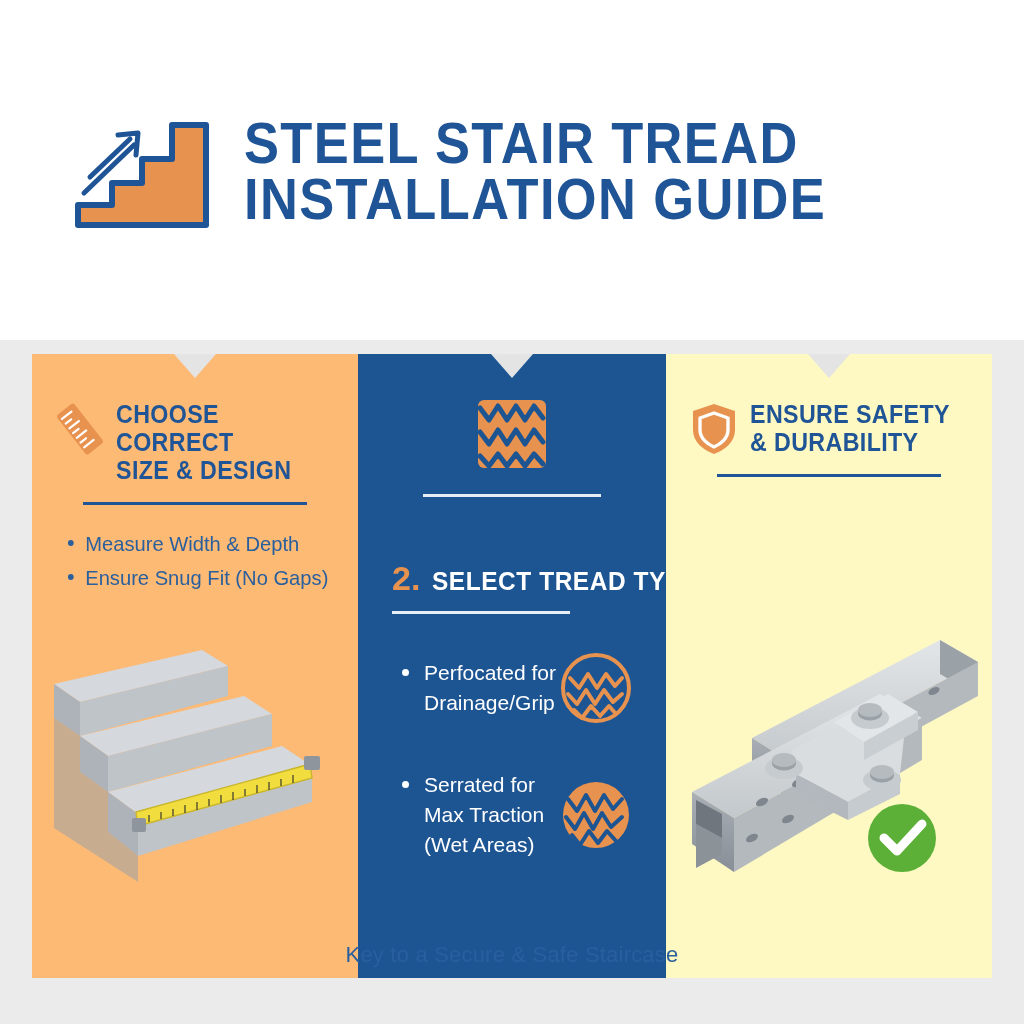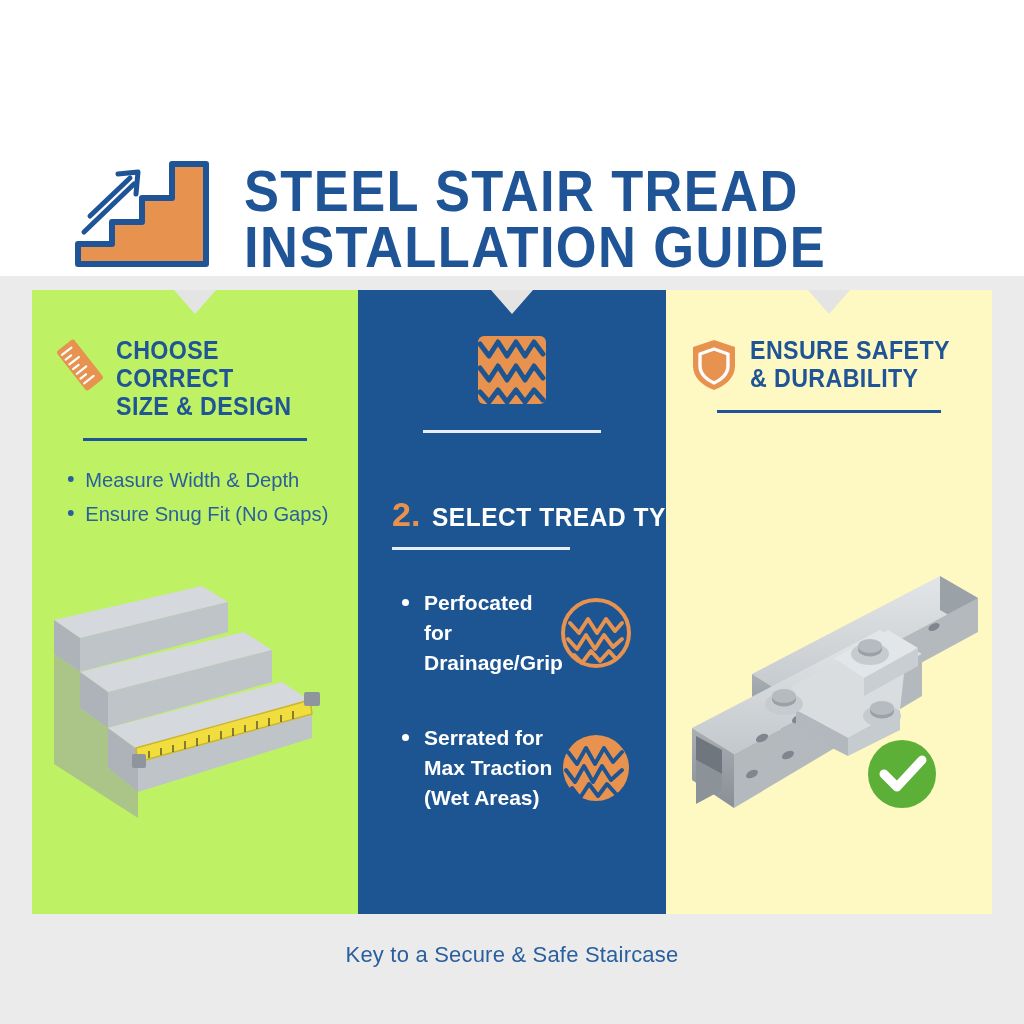--- a/index.html
+++ b/index.html
@@ -21,24 +21,24 @@
     inset: 0;
     width: 1024px;
     height: 1024px;
     background: #fcfcfc;
     display: flex;
     flex-direction: column;
   }
 
   
   .header {
-    height: 276px;
+    height: 340px;
     background: #ffffff;
     display: flex;
-    align-items: flex-end;
+    align-items: center;
     padding-left: 68px;
     flex: 0 0 auto;
     position: relative;
   }
 
   .logo-icon {
     width: 160px;
     height: 128px;
     flex: 0 0 auto;
     margin-right: 16px;
@@ -80,21 +80,21 @@
     height: 624px;
     display: flex;
     gap: 0;
   }
 
   .col {
     position: relative;
     overflow: visible;
   }
 
-  .col-left   { width: 326px; background: #bef264; }
+  .col-left   { width: 326px; background: #fdba74; }
   .col-center { width: 308px; background: #1d5593; margin-left: 0; }
   .col-right  { width: 326px; background: #fef9c3; margin-left: 0; }
 
   
   .notch {
     position: absolute;
     top: 0;
     left: 50%;
     transform: translateX(-50%);
     width: 0; height: 0;
@@ -238,21 +238,20 @@
     margin-top: 38px;
     padding-left: 14px;
   }
 
   .c-bullets li {
     position: relative;
     display: flex;
     align-items: center;
     justify-content: space-between;
     margin-bottom: 46px;
-    font-weight: bold;
   }
 
   .c-bullet-text {
     position: relative;
     padding-left: 24px;
     font-family: "Liberation Sans Narrow", "Liberation Sans", sans-serif;
     font-size: 21px;
     line-height: 1.42;
     color: #ffffff;
     max-width: 160px;

